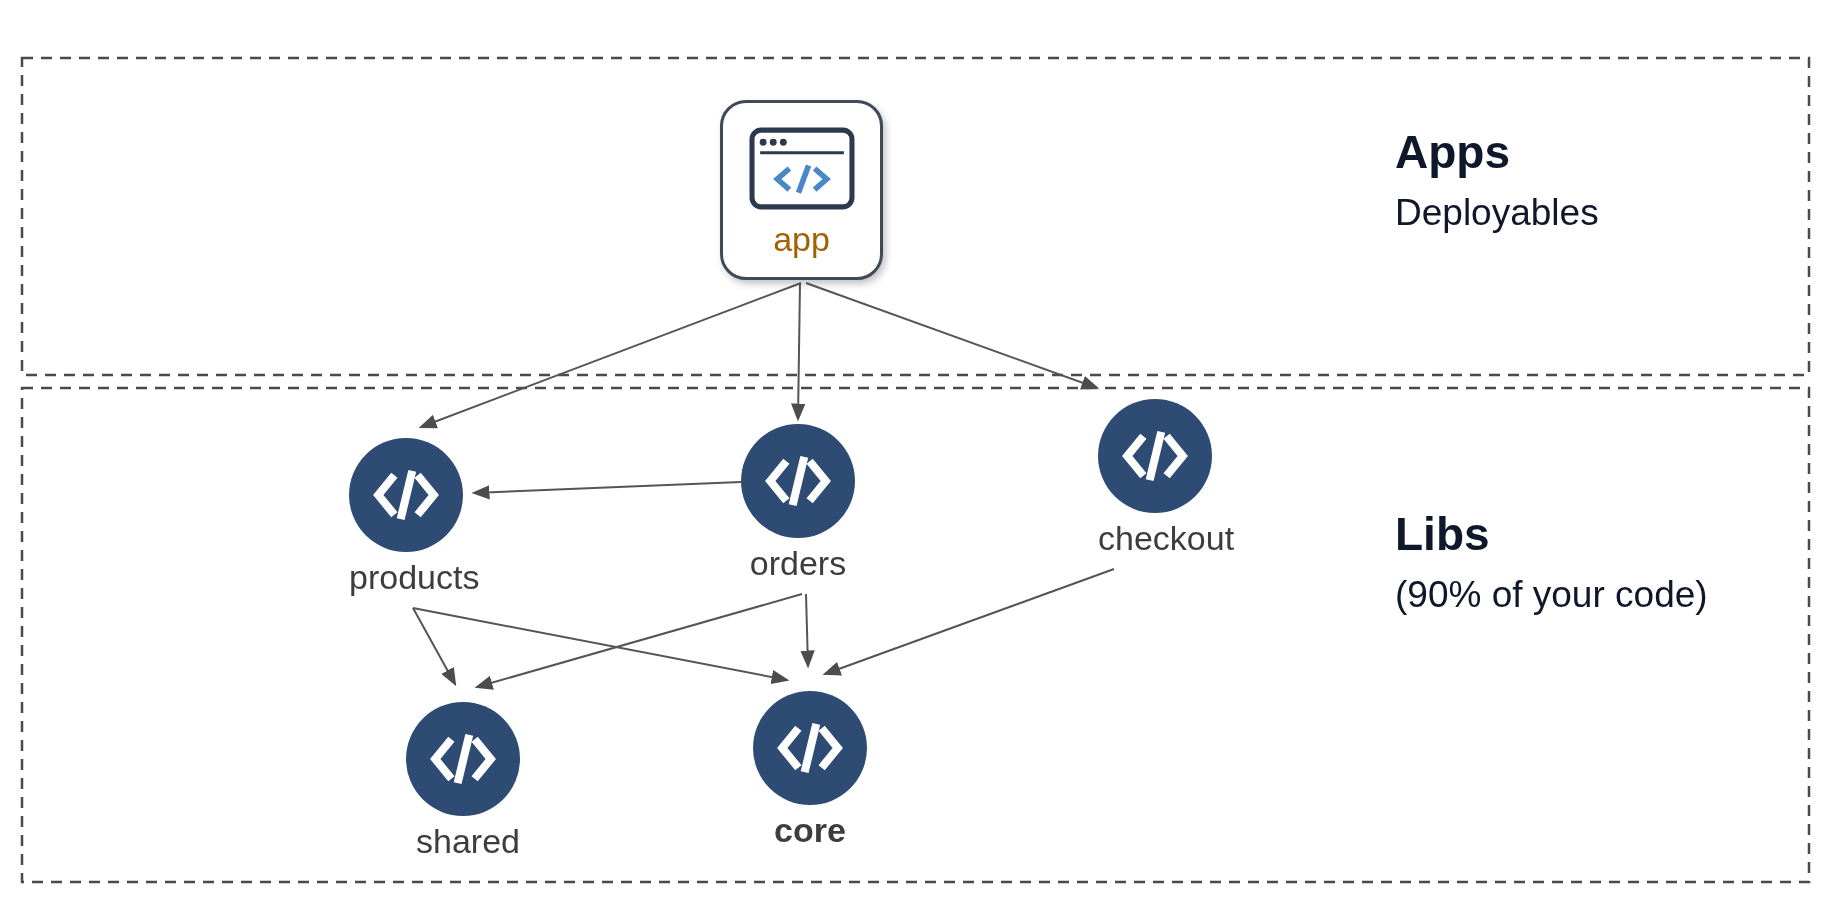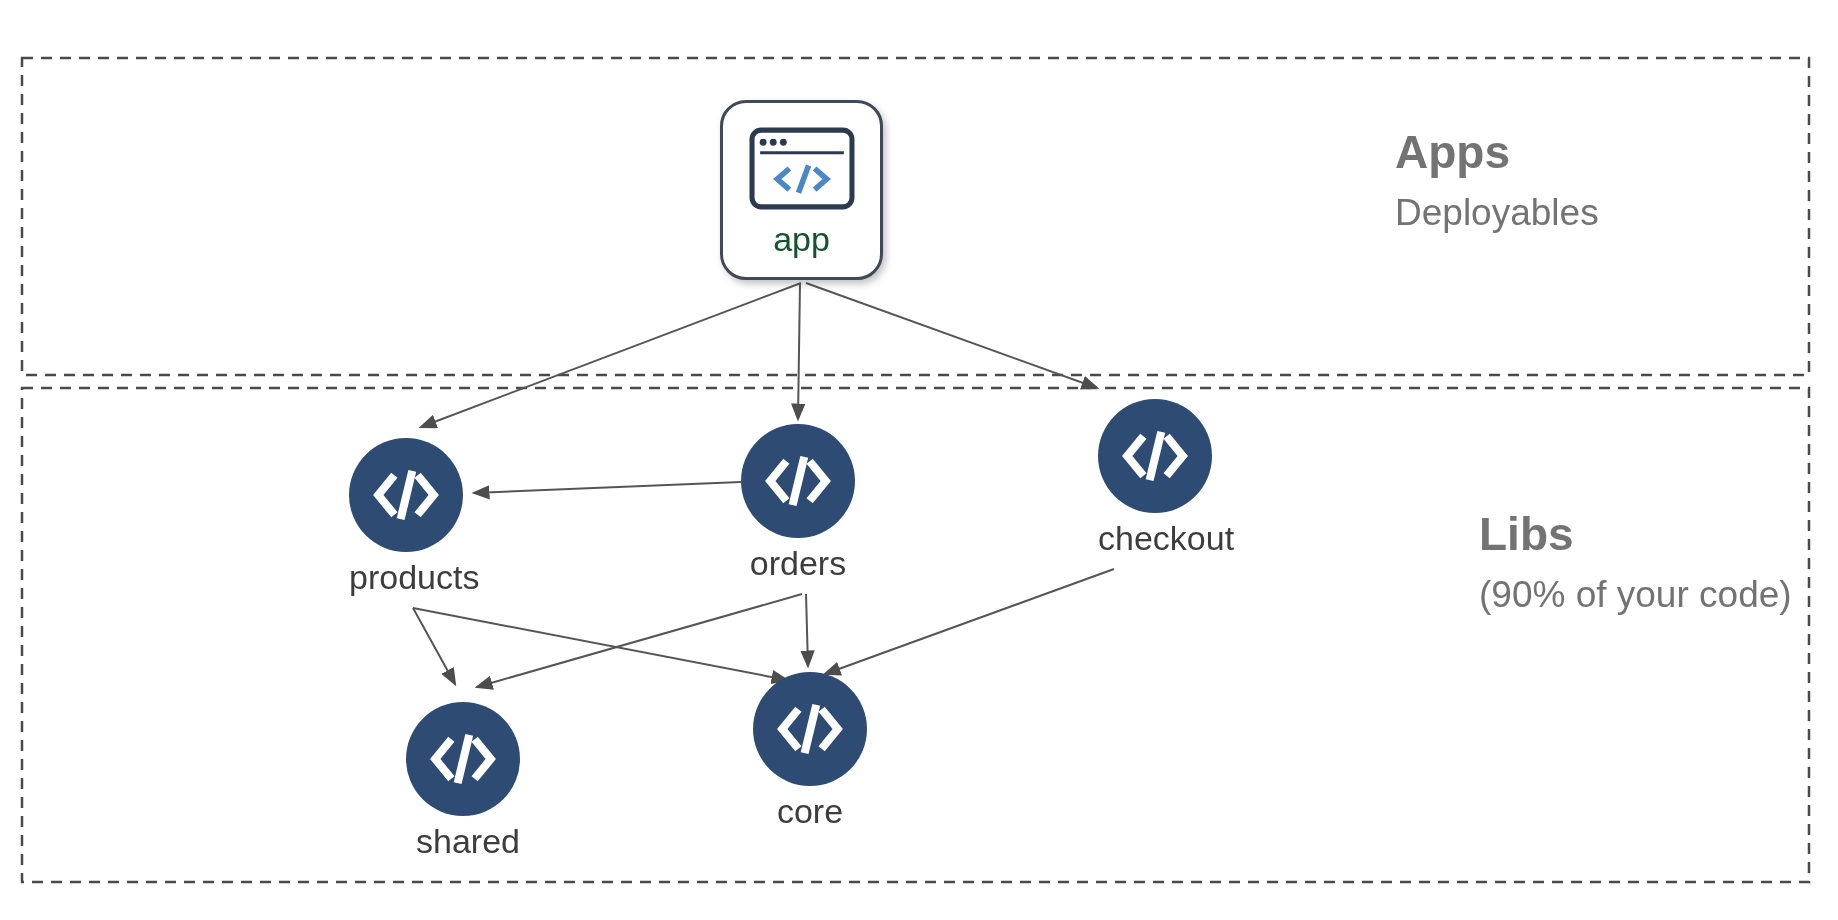--- a/index.html
+++ b/index.html
@@ -32,21 +32,21 @@
     box-shadow: 3px 4px 7px rgba(60,60,70,0.30);
     display: flex;
     flex-direction: column;
     align-items: center;
     justify-content: flex-start;
     padding-top: 24px;
   }
   .app-node .app-label {
     margin-top: 8px;
     font-size: 34px;
-    color: #14532d;
+    color: #a16207;
     line-height: 1;
   }
 
   .lib-node {
     width: 114px;
   }
   .lib-node .circle {
     width: 114px; height: 114px;
     border-radius: 50%;
     background: #2d4b73;
@@ -59,28 +59,28 @@
     font-size: 34px;
     color: #3d3d3d;
     white-space: nowrap;
     line-height: 1;
   }
 
   #node-products { left: 349px; top: 438px; }
   #node-orders   { left: 741px; top: 424px; }
   #node-checkout { left: 1051px; top: 399px; margin-left: 47px; }
   #node-shared   { left: 406px; top: 702px; text-align: right; }
-  #node-core     { left: 753px; top: 672px; }
+  #node-core     { left: 753px; top: 691px; font-weight: bold; }
 
   
-  .section-label { position: absolute; color: #737373; }
+  .section-label { position: absolute; color: #0f172a; }
   .section-label .title { font-size: 46px; font-weight: bold; line-height: 1.15; }
   .section-label .subtitle { font-size: 37px; font-weight: normal; line-height: 1.2; margin-top: 12px; }
   #apps-label { left: 1395px; top: 126px; }
-  #libs-label { left: 1479px; top: 508px; }
+  #libs-label { left: 1395px; top: 508px; }
 </style>
 </head>
 <body>
 
 <div class="canvas">
 
   <svg class="edge-layer" width="1838" height="920" viewBox="0 0 1838 920" xmlns="http://www.w3.org/2000/svg">
     <defs>
       <marker id="arrow" viewBox="0 0 10 8" refX="8.6" refY="4" markerWidth="9" markerHeight="7.2" orient="auto">
         <path d="M0,0 L10,4 L0,8 Z" fill="#4d4d4d"></path>

